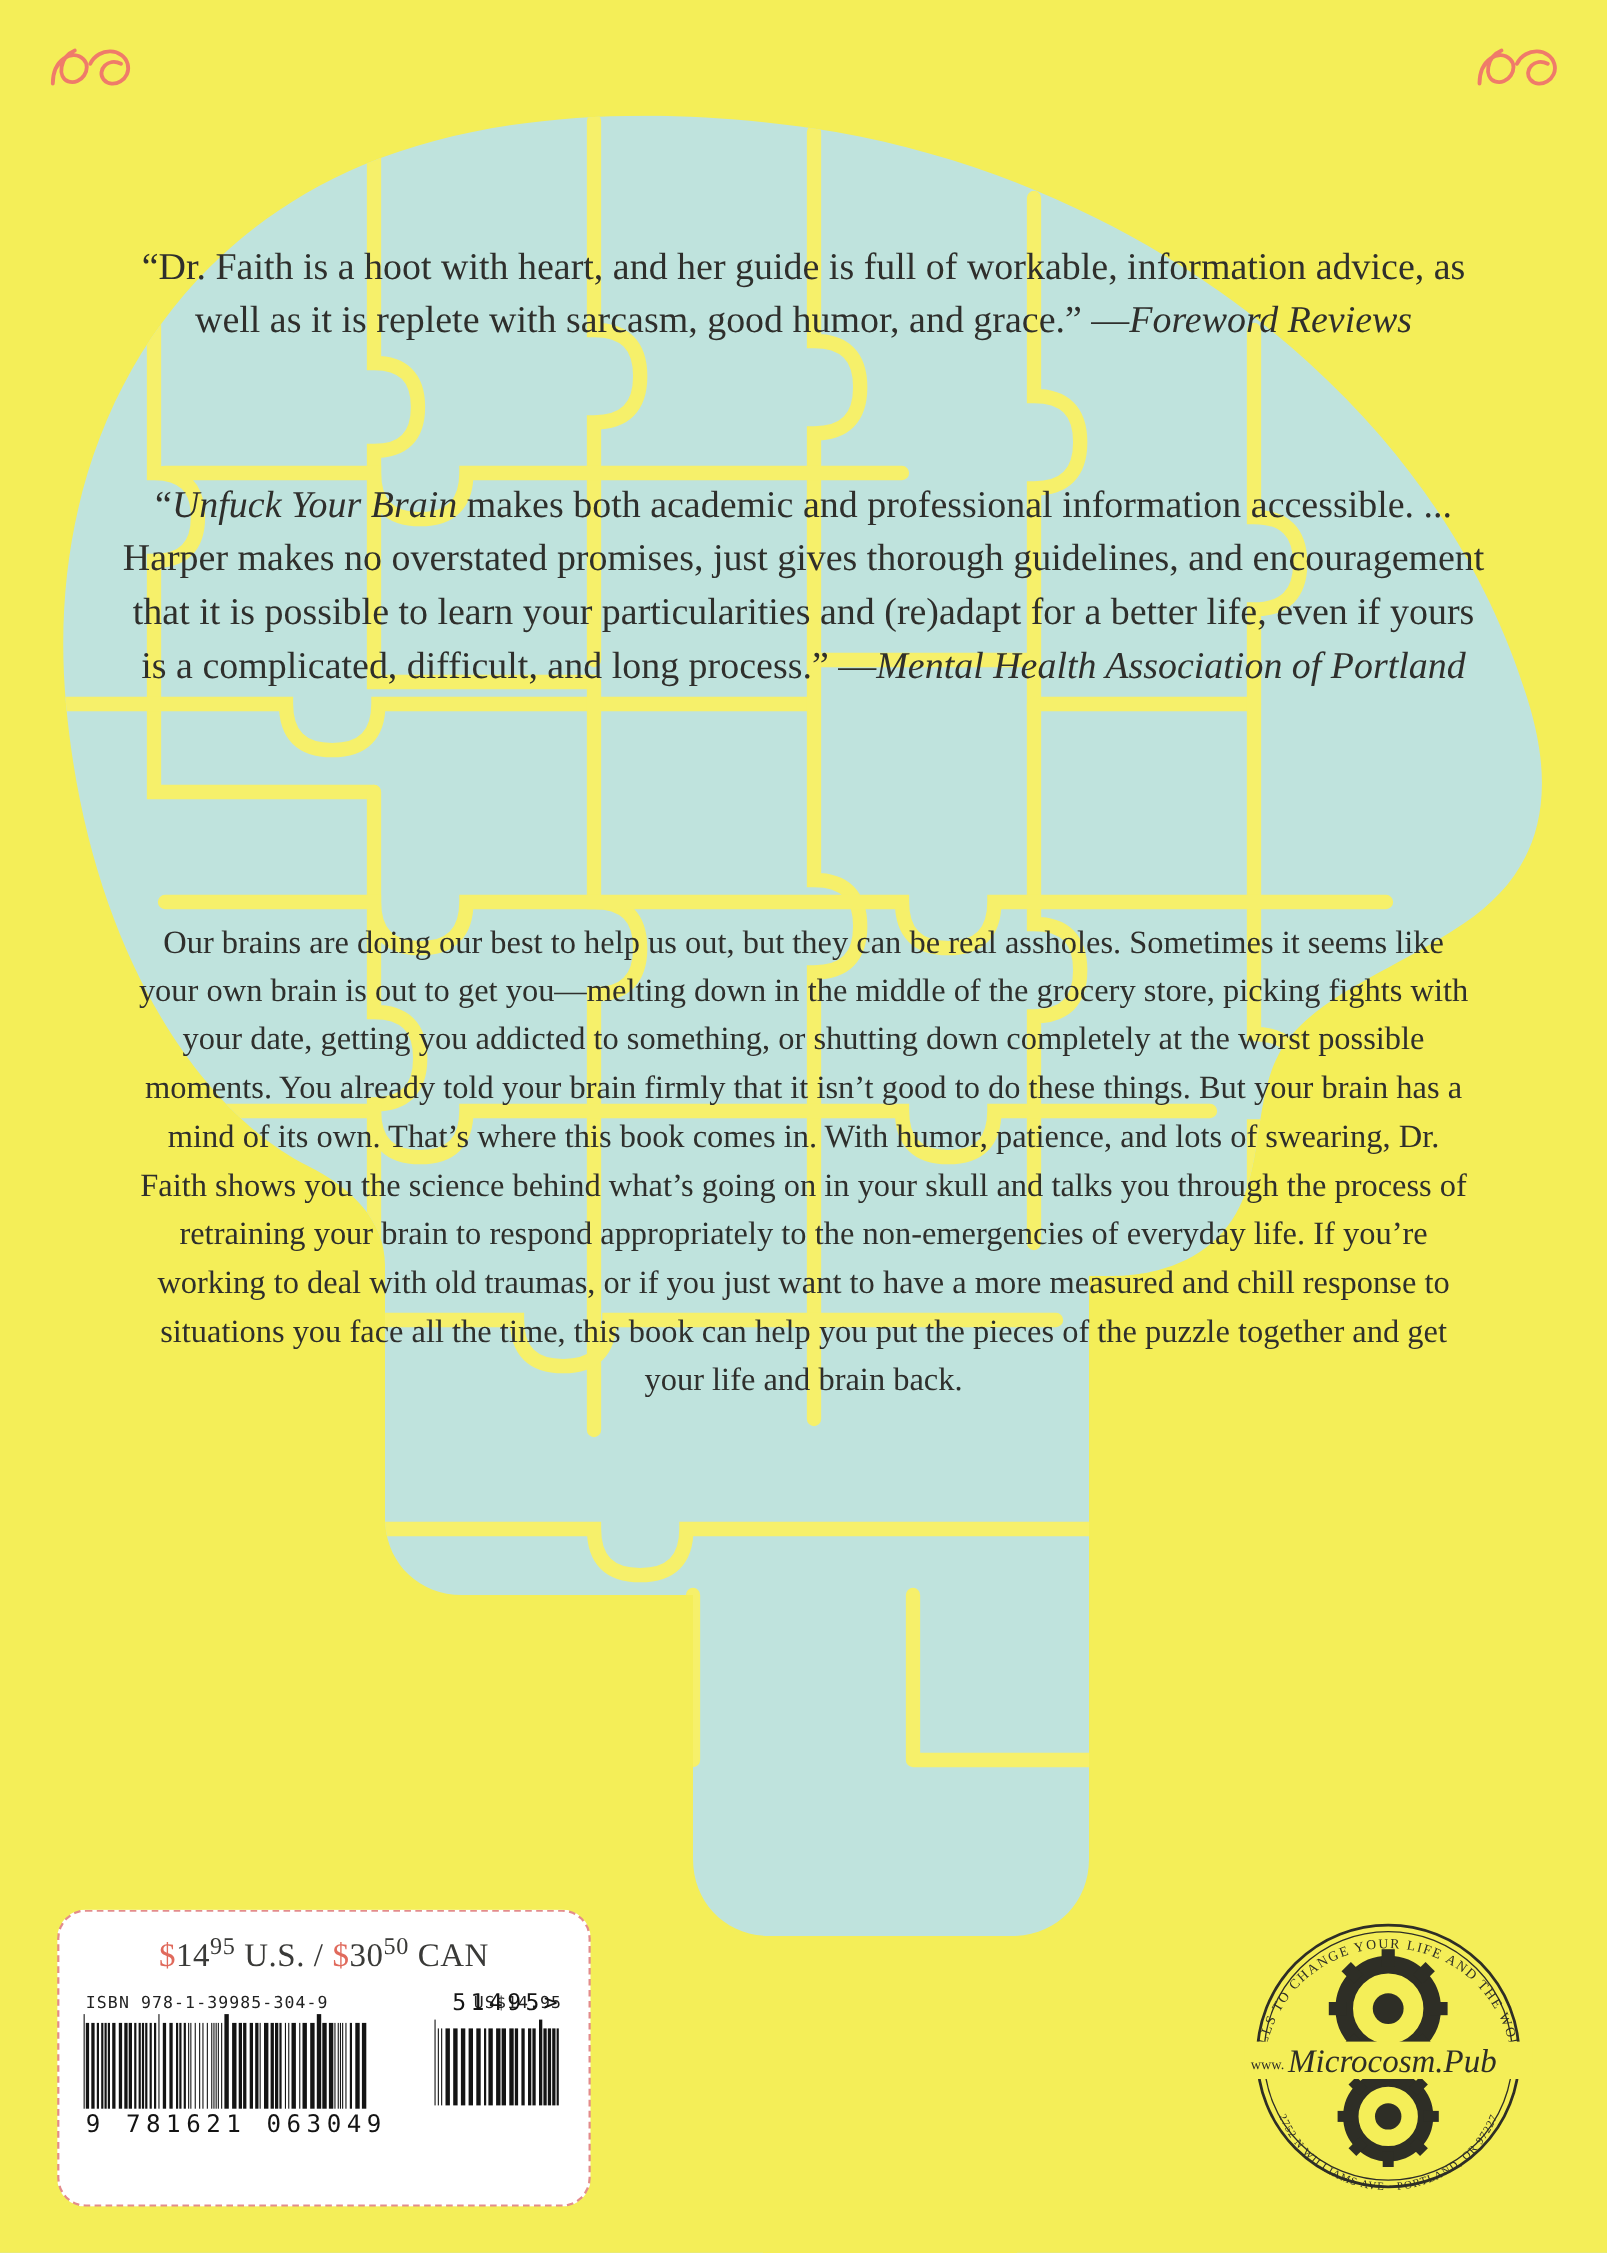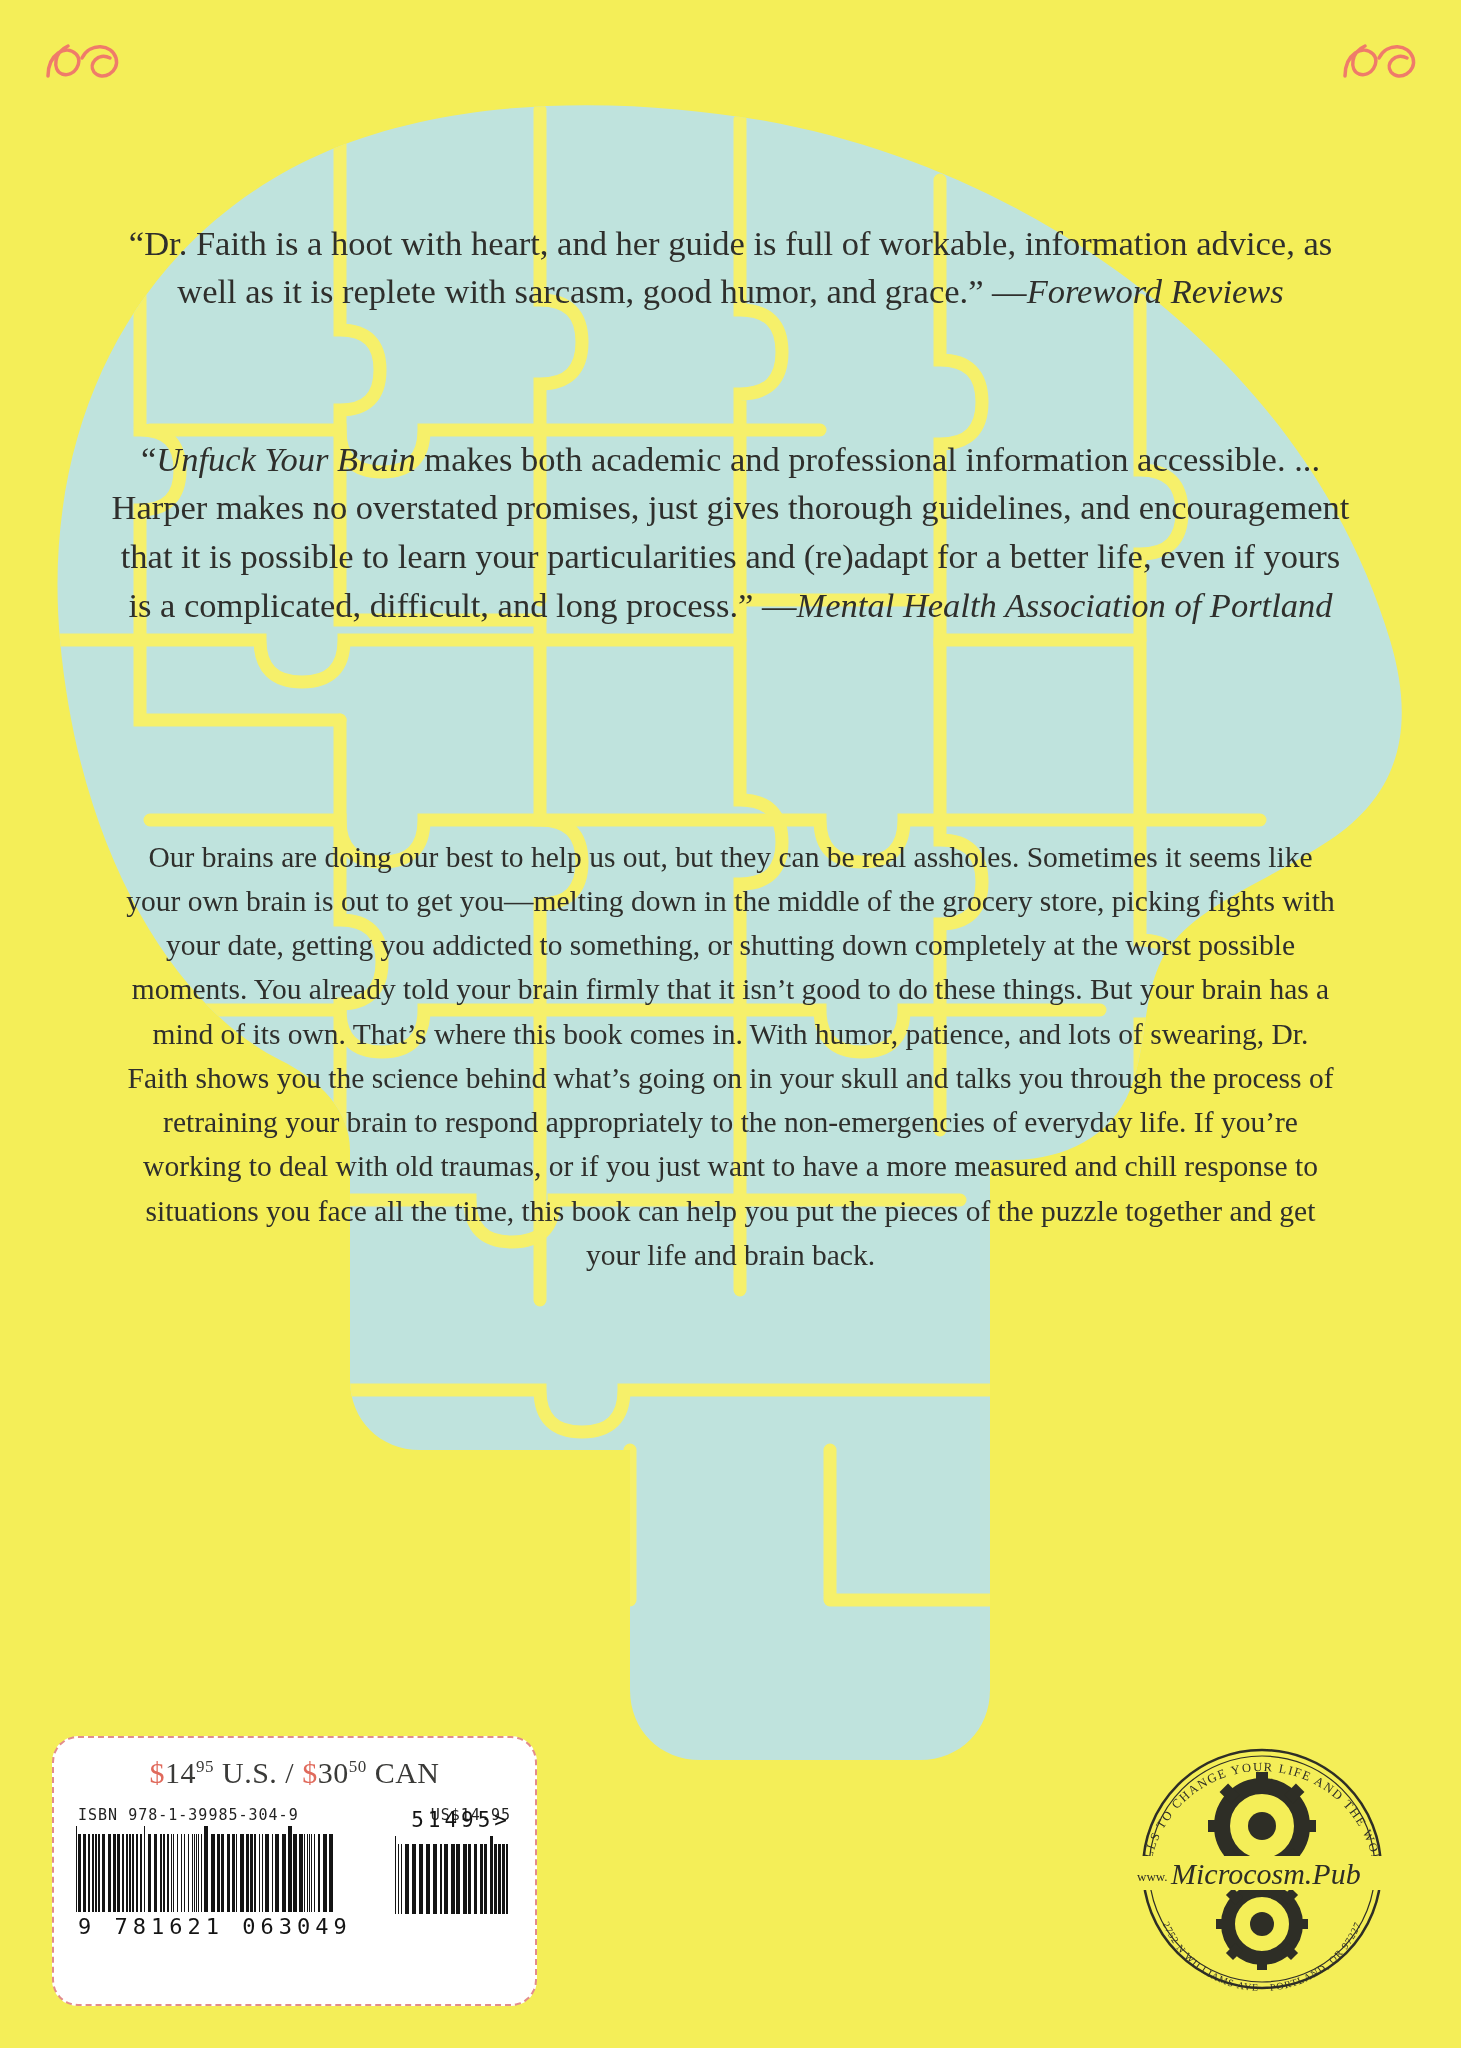--- a/index.html
+++ b/index.html
@@ -105,21 +105,21 @@
   }
   #price-line {
     text-align: center;
     font-family: "Liberation Serif", serif;
     font-size: 30px;
     color: #3a3a38;
     letter-spacing: 0.5px;
     margin-top: 4px;
   }
   #price-line .cur { color: #e06a5c; }
-  #price-line sup { font-size: 17px; }
+  #price-line sup { font-size: 22px; }
   #isbn-row {
     display: flex;
     justify-content: space-between;
     align-items: flex-end;
     font-family: "DejaVu Sans Mono", monospace;
     font-size: 15px;
     color: #222;
     letter-spacing: 1px;
     margin-top: 16px;
     padding: 0 6px;

